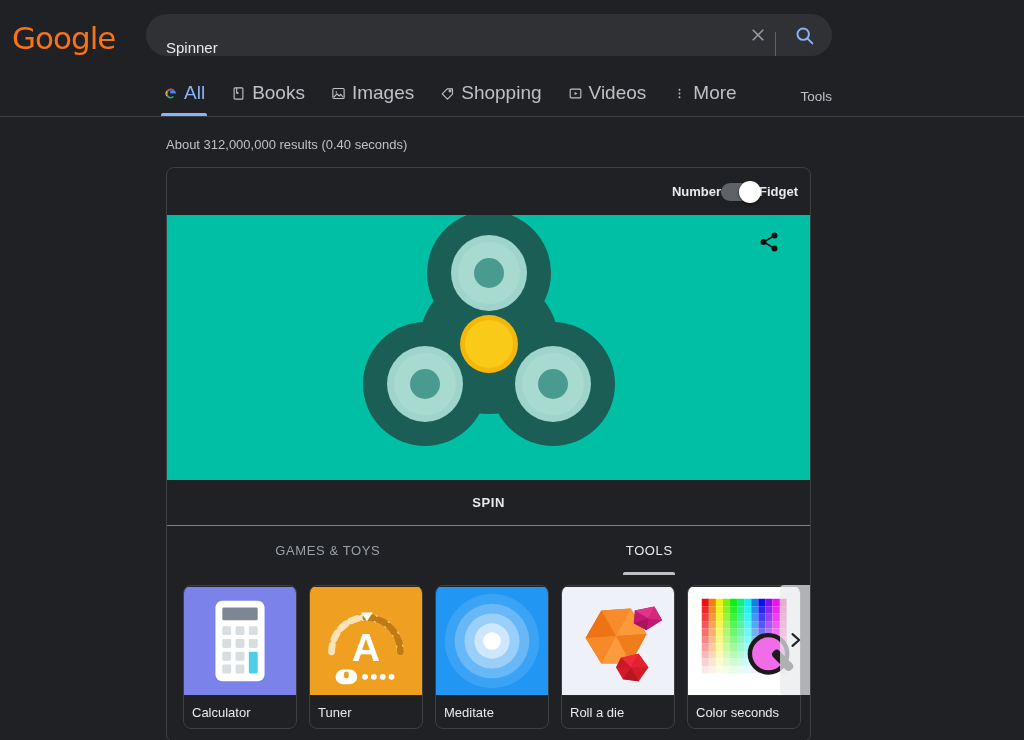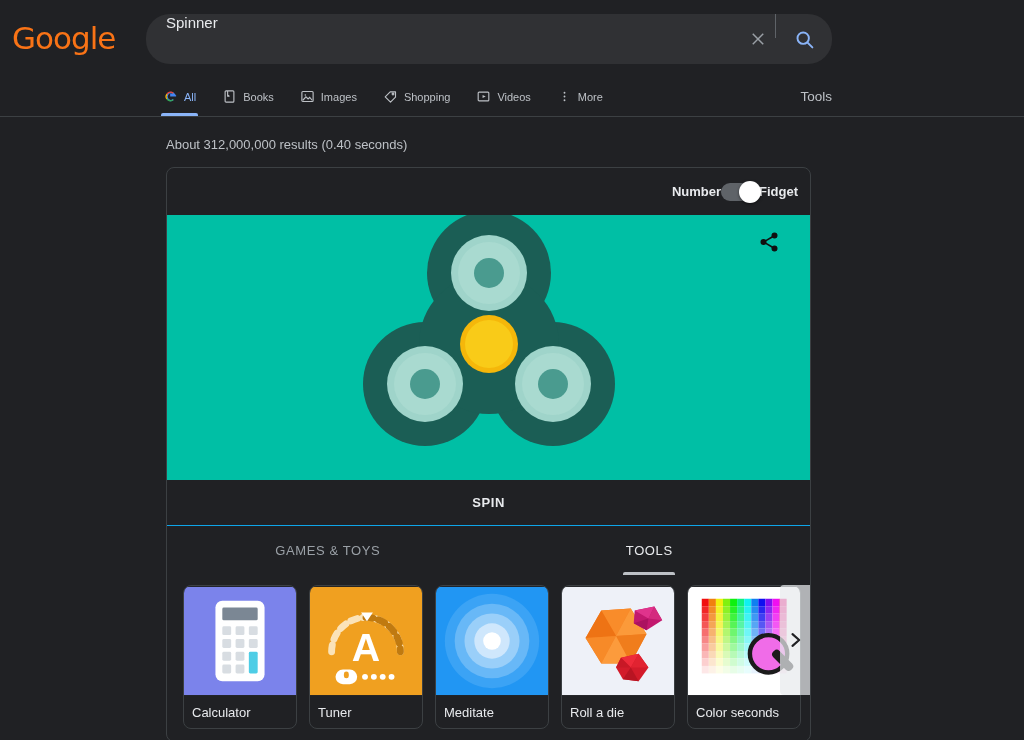--- a/index.html
+++ b/index.html
@@ -15,23 +15,23 @@
 
   .logo {
     position: absolute; left: 12px; top: 20px;
     font-family: "DejaVu Sans", sans-serif;
     font-size: 31px; color: #f97316; letter-spacing: -1px;
     font-weight: 400;
   }
 
   .searchbar {
     position: absolute; left: 146px; top: 14px;
-    width: 686px; height: 50px;
+    width: 686px; height: 42px;
     background: #303134; border-radius: 24px;
-    display: flex; align-items: flex-start;
+    display: flex; align-items: flex-end;
   }
   .search-input {
     flex: 1; border: 0; outline: 0; background: transparent;
     color: #e8eaed; font-size: 15px;
     font-family: "Liberation Sans", sans-serif;
     padding: 0 0 0 20px;
   }
   .search-input::placeholder { color: #9aa0a6; }
   .clear-icon {
     width: 34px; height: 100%; display: flex;
@@ -46,21 +46,21 @@
 
   
   .navbar {
     position: relative; height: 45px;
     border-bottom: 1px solid #3c4043;
     padding-left: 163px;
   }
   .navlist { display: flex; align-items: flex-end; height: 100%; gap: 26px; }
   .navitem {
     display: flex; align-items: center; gap: 6px;
-    font-size: 11px; color: #bdc1c6; cursor: pointer;
+    font-size: 19px; color: #bdc1c6; cursor: pointer;
     padding-bottom: 12px; position: relative; white-space: nowrap;
   }
   .navitem.active { color: #8ab4f8; }
   .navitem.active::after {
     content: ""; position: absolute; left: -2px; right: -2px; bottom: 0;
     height: 3px; background: #8ab4f8; border-radius: 2px 2px 0 0;
   }
   .navicon { width: 15px; height: 15px; display: block; }
   .tools-btn {
     position: absolute; right: 192px; bottom: 12px;

